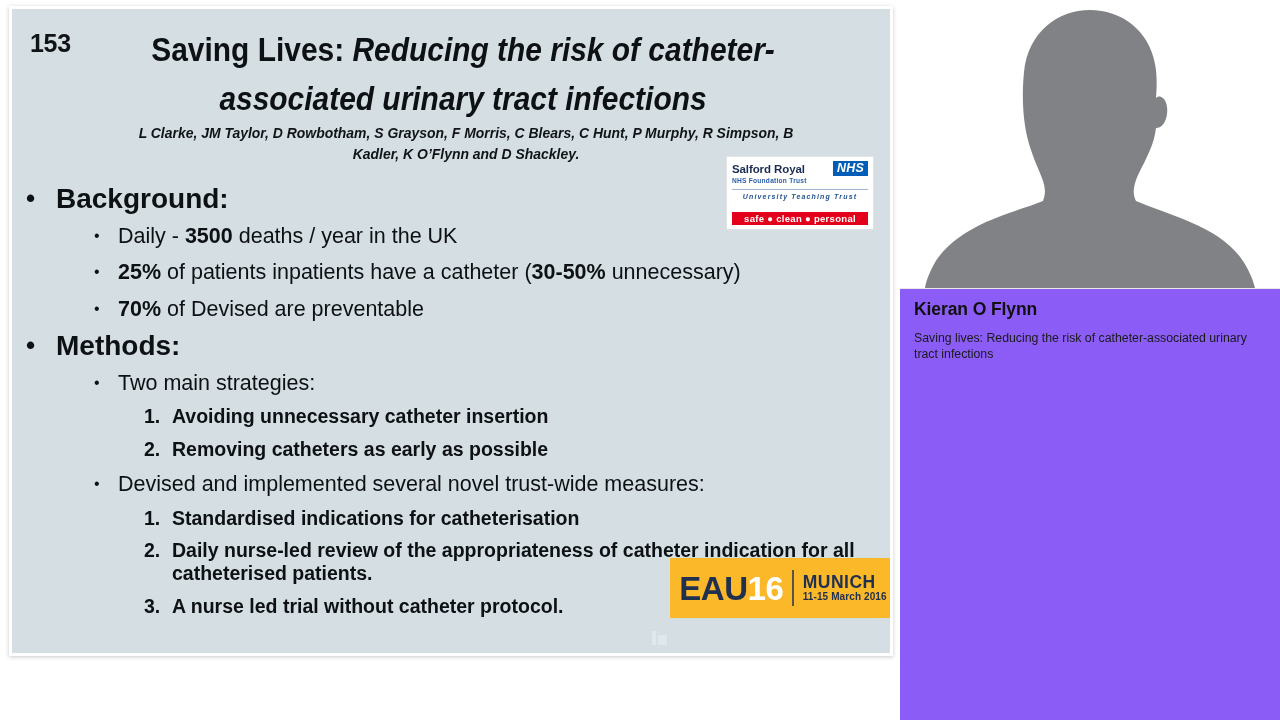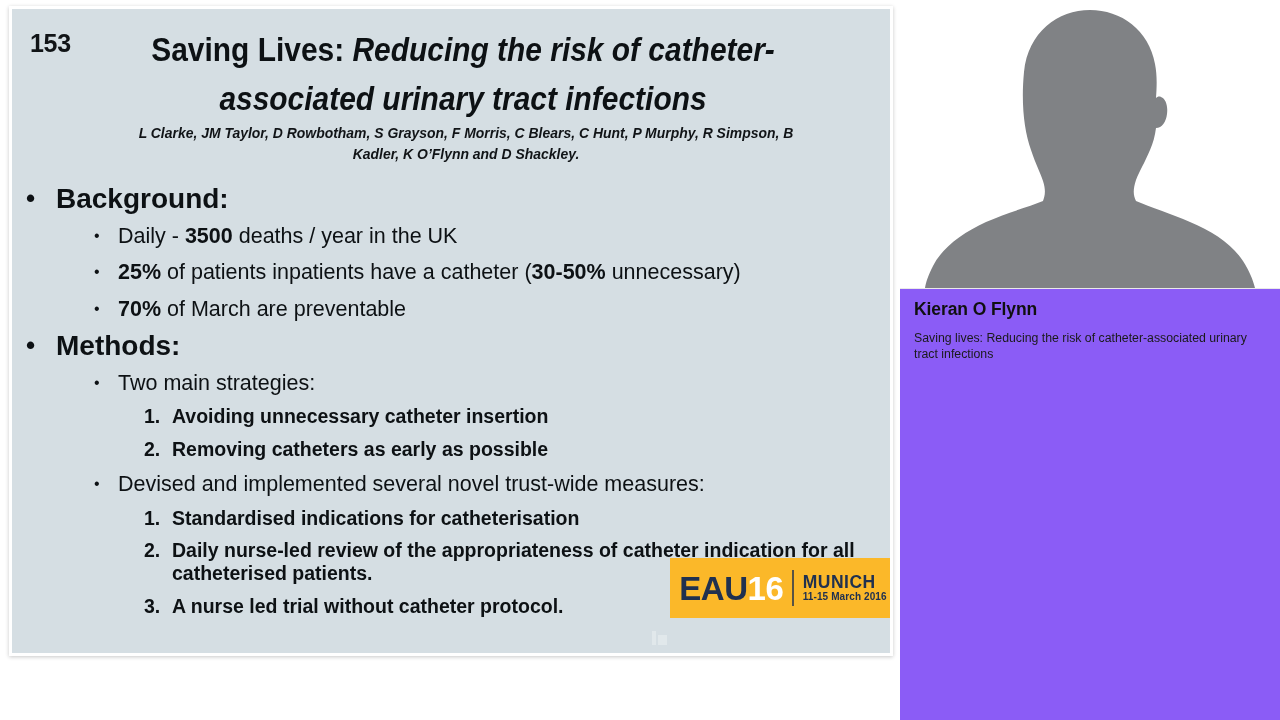--- a/index.html
+++ b/index.html
@@ -319,41 +319,51 @@
         <div class="title-line">
           <span class="reg">Saving Lives:</span><span class="ital"> Reducing the risk of catheter-</span>
         </div>
         <div class="title-line">
           <span class="ital">associated urinary tract infections</span>
         </div>
       </div>
 
       <div class="authors">L Clarke, JM Taylor, D Rowbotham, S Grayson, F Morris, C Blears,  C Hunt, P Murphy, R Simpson, B Kadler, K O’Flynn and D Shackley.</div>
 
+      <div class="nhs-logo">
+        <div class="nhs-top">
+          <span class="nhs-salford">Salford Royal</span>
+          <span class="nhs-badge">NHS</span>
+        </div>
+        <div class="nhs-found">NHS Foundation Trust</div>
+        <div class="nhs-rule"></div>
+        <div class="nhs-univ">University Teaching Trust</div>
+        <div class="nhs-strap">safe ● clean ● personal</div>
+      </div>
 
       <div class="body">
 
         <div class="lvl1">
           <span class="bul">•</span>
           <span class="txt">Background:</span>
         </div>
 
         <div class="lvl2">
           <span class="bul">•</span>
           <span class="txt"><span>Daily -  </span><b class="hl">3500</b><span> deaths / year in the UK</span></span>
         </div>
 
         <div class="lvl2">
           <span class="bul">•</span>
           <span class="txt"><b class="hl">25%</b><span> of patients inpatients have a catheter (</span><b class="hl">30-50%</b><span> unnecessary)</span></span>
         </div>
 
         <div class="lvl2">
           <span class="bul">•</span>
-          <span class="txt"><b class="hl">70%</b><span> of March are preventable</span></span>
+          <span class="txt"><b class="hl">70%</b><span> of Devised are preventable</span></span>
         </div>
 
         <div class="lvl1">
           <span class="bul">•</span>
           <span class="txt">Methods:</span>
         </div>
 
         <div class="lvl2">
           <span class="bul">•</span>
           <span class="txt">Two main strategies:</span>

